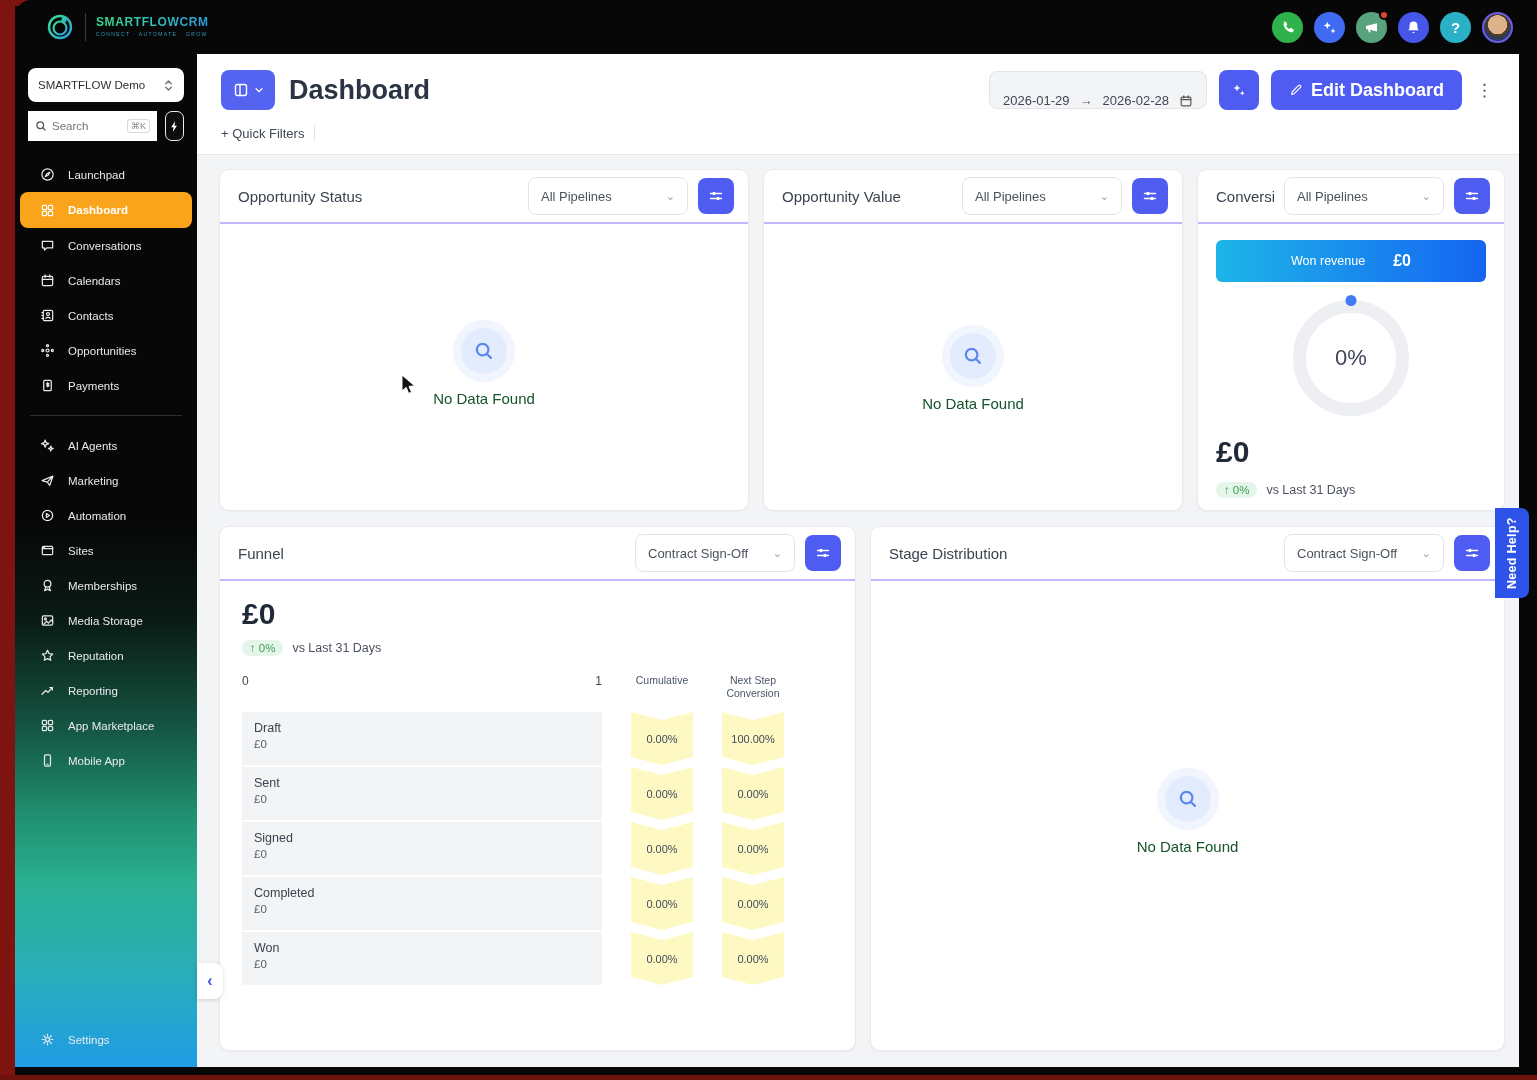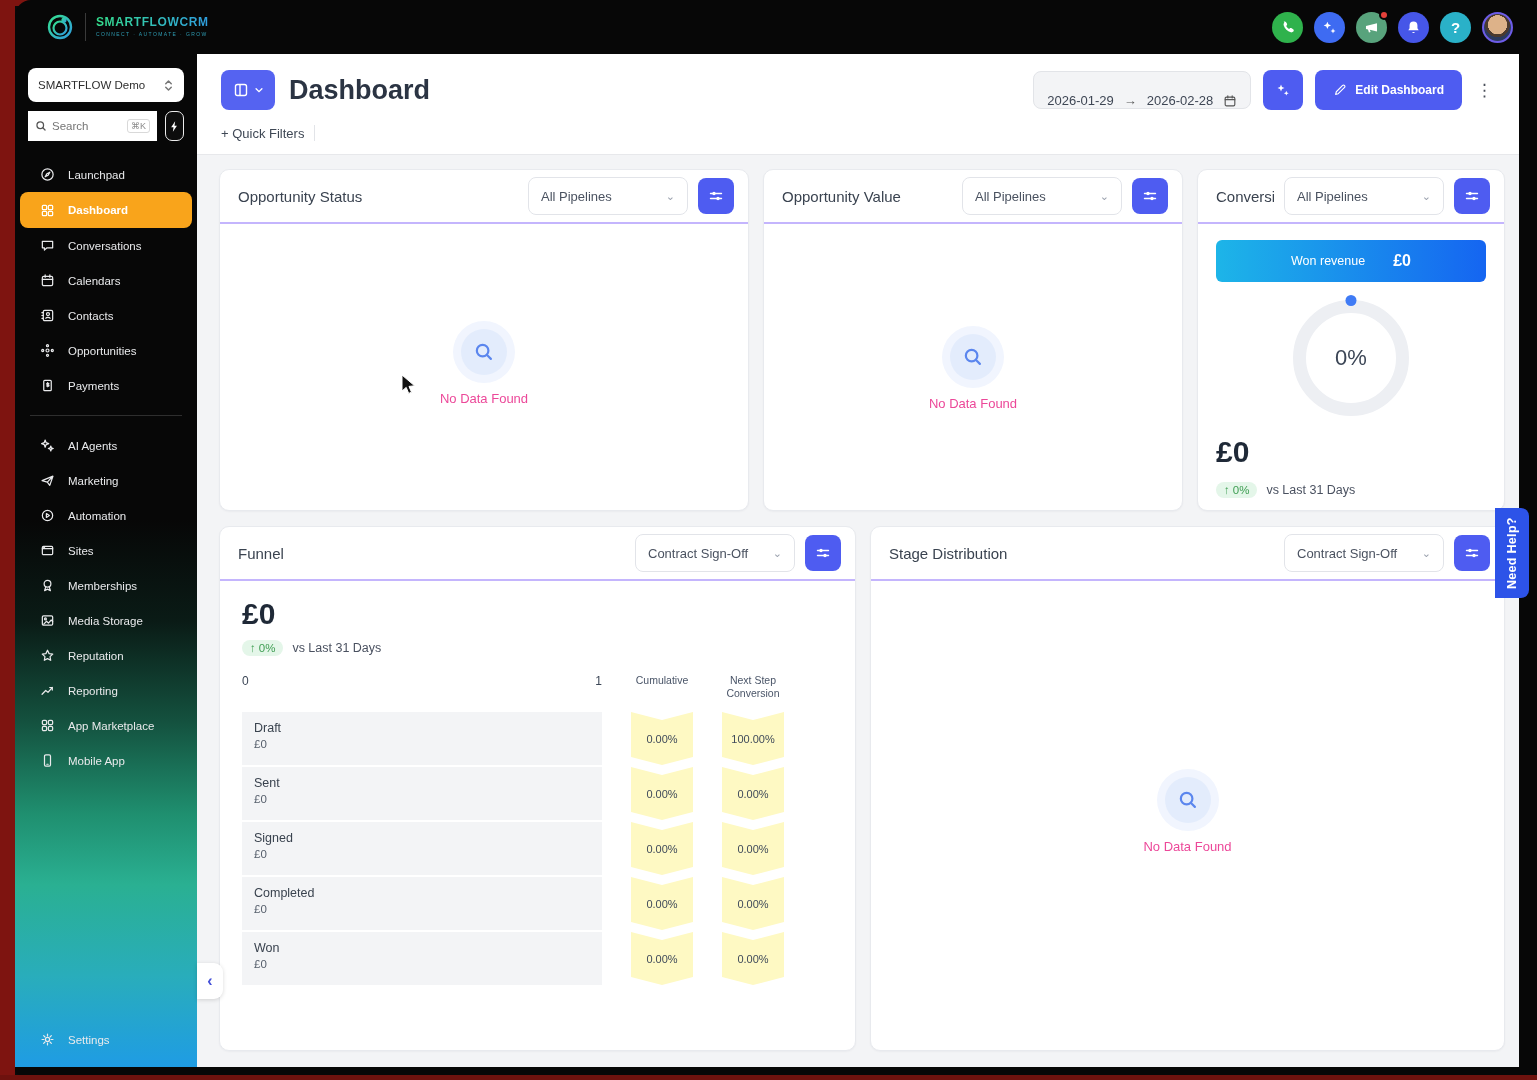--- a/index.html
+++ b/index.html
@@ -102,21 +102,21 @@
     height:38px; background:#f3f4f6; border:1px solid #e2e4e8; border-radius:8px;
     display:flex; align-items:flex-end; gap:10px; padding:0 13px; font-size:13px; color:#3e4654; cursor:pointer;
   }
   .date-arrow { color:#555; font-size:13px; }
   .sq-btn {
     width:40px; height:40px; border-radius:8px; background:#4e5cf1; border:none; color:#fff;
     display:flex; align-items:center; justify-content:center; cursor:pointer;
   }
   .edit-btn {
     height:40px; border-radius:8px; background:#4e5cf1; border:none; color:#fff;
-    display:flex; align-items:center; gap:8px; padding:0 18px; font-size:12px; font-weight:600;
+    display:flex; align-items:center; gap:8px; padding:0 18px; font-size:18px; font-weight:600;
     font-family:"Liberation Sans",sans-serif; cursor:pointer;
   }
   .kebab { font-size:17px; color:#4a4f5a; letter-spacing:0; padding:0 2px; cursor:pointer; }
   .qf-row { margin-top:15px; padding-bottom:13px; display:flex; align-items:center; gap:10px; }
   .qf-label { font-size:13px; color:#3f4855; cursor:pointer; }
   .qf-div { width:1px; height:16px; background:#e2e4e8; }
 
   .content { flex:1; padding:14px 14px 0 22px; min-height:0; }
   .row1 { display:flex; gap:14px; height:342px; }
   .row2 { display:flex; gap:14px; height:525px; margin-top:15px; }
@@ -144,21 +144,21 @@
   .filter-btn {
     width:36px; height:36px; flex:none; border-radius:8px; background:#4e5cf1; border:none;
     display:flex; align-items:center; justify-content:center; cursor:pointer;
   }
 
   .empty { flex:1; display:flex; flex-direction:column; align-items:center; justify-content:center; gap:16px; }
   .halo {
     width:46px; height:46px; border-radius:50%; background:#e3ecfc; box-shadow:0 0 0 8px #f1f5fe;
     display:flex; align-items:center; justify-content:center;
   }
-  .empty-text { font-size:13px; color:#ec4899; }
+  .empty-text { font-size:15px; color:#14532d; }
 
   
   .conv-body { flex:1; padding:16px 18px 12px; display:flex; flex-direction:column; min-width:0;justify-content:space-between; }
   .won-bar {
     height:42px; border-radius:6px; background:linear-gradient(90deg,#1db5e8,#1565f1);
     display:flex; align-items:center; justify-content:center; gap:28px; color:#fff;
   }
   .won-label { font-size:12.5px; }
   .won-value { font-size:16px; font-weight:700; }
   .gauge-wrap { position:relative; width:116px; height:116px; margin:14px auto 4px; }

